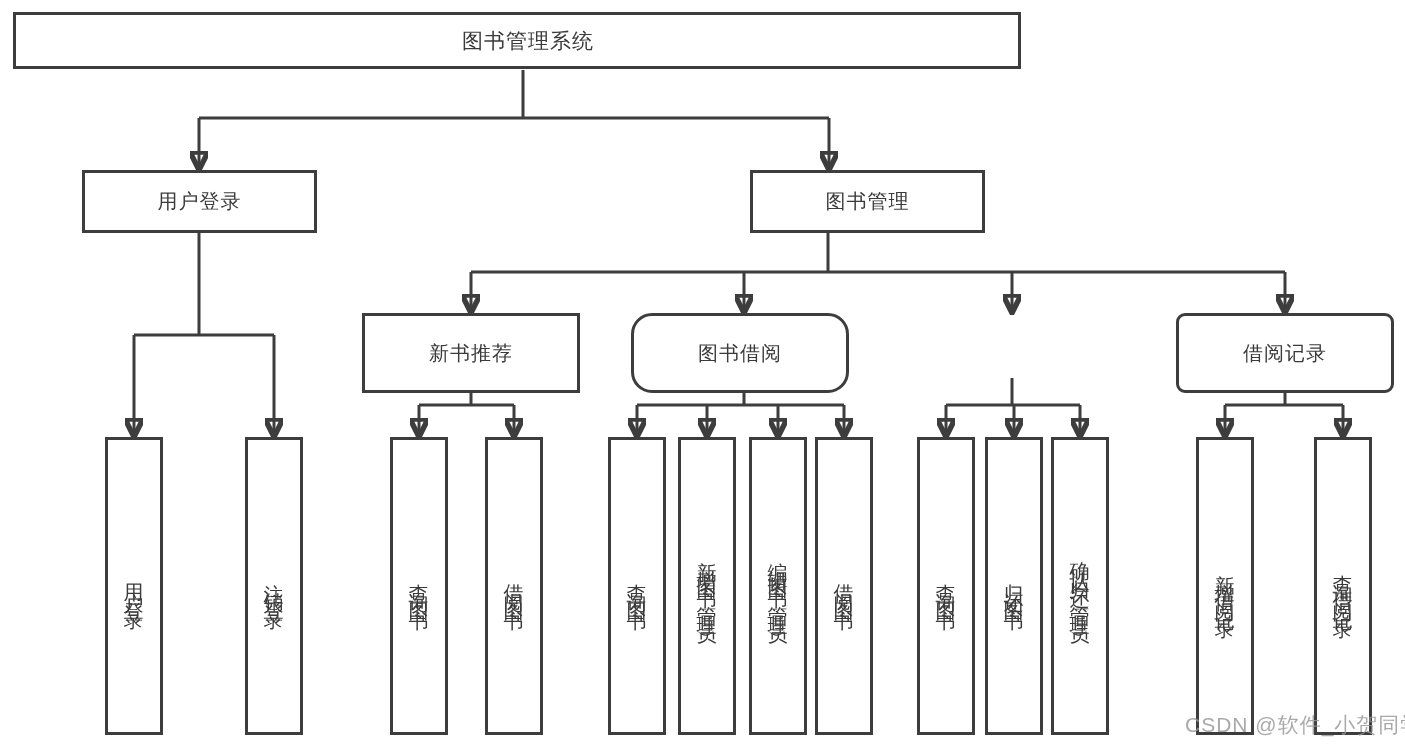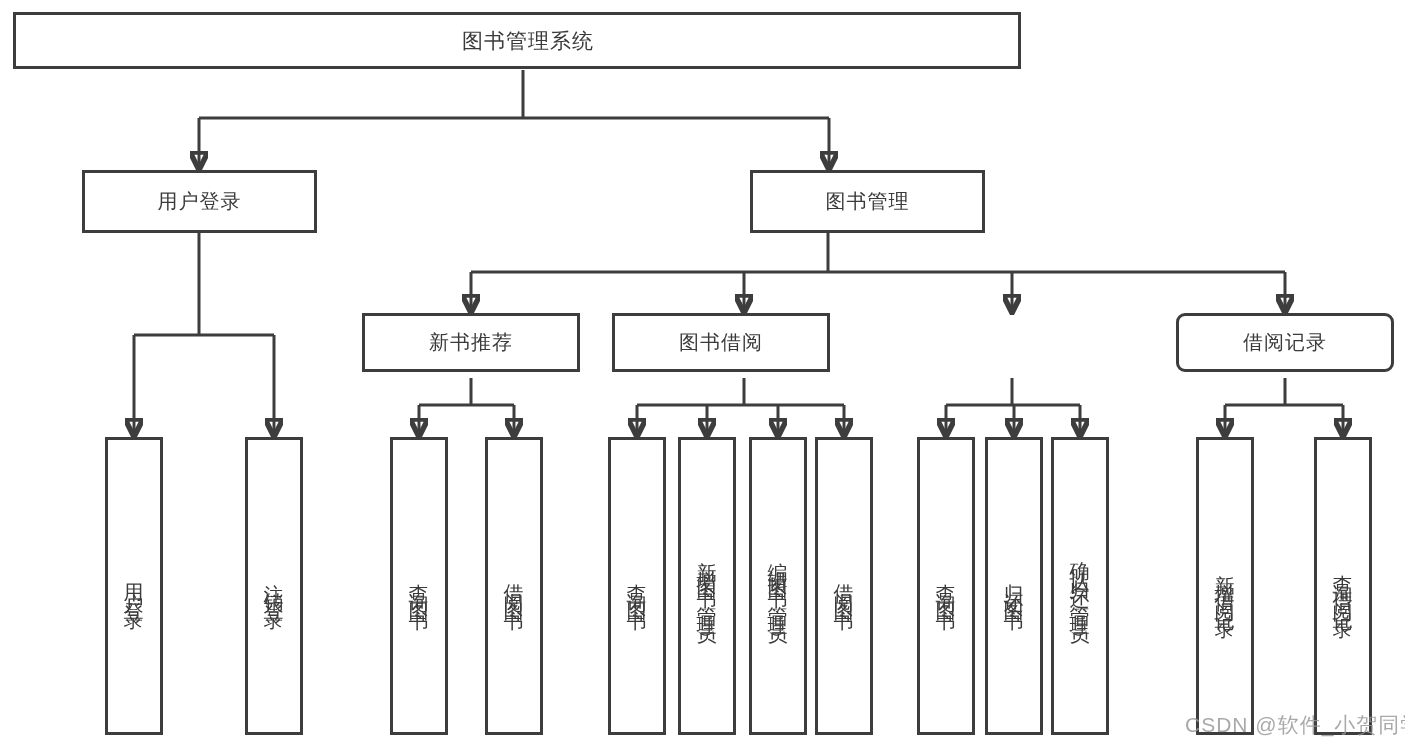--- a/index.html
+++ b/index.html
@@ -35,21 +35,21 @@
   .v-node span {
     writing-mode: vertical-rl;
     text-orientation: mixed;
     font-size: 20px;
     letter-spacing: 9px;
     line-height: 1;
     white-space: nowrap;
   }
   
   .lvl2 { top: 170px; width: 235px; height: 63px; }
-  .lvl3 { top: 313px; width: 218px; height: 59px; }
+  .lvl3 { top: 313px; width: 218px; height: 80px; }
   .leaf { top: 437px; width: 58px; height: 298px; }
   .watermark {
     position: absolute;
     left: 1185px;
     top: 711px;
     z-index: 5;
     font-size: 21px;
     color: rgba(150, 150, 150, 0.82);
     white-space: nowrap;
     letter-spacing: 1px;
@@ -122,21 +122,21 @@
   <div class="node h-node lvl2" style="left:82px;">
     <span>用户登录</span>
   </div>
   <div class="node h-node lvl2" style="left:711px;margin-left:39px;">
     <span>图书管理</span>
   </div>
 
   <div class="node h-node lvl3" style="left:362px;">
     <span>新书推荐</span>
   </div>
-  <div class="node h-node lvl3" style="left:612px;">
+  <div class="node h-node lvl3" style="left:631px;border-radius:21px;">
     <span>图书借阅</span>
   </div>
   <div class="node h-node lvl3" style="left:1176px;border-radius:9px;">
     <span>借阅记录</span>
   </div>
 
   <div class="node v-node leaf" style="left:105px;">
     <span>用户登录</span>
   </div>
   <div class="node v-node leaf" style="left:245px;">

